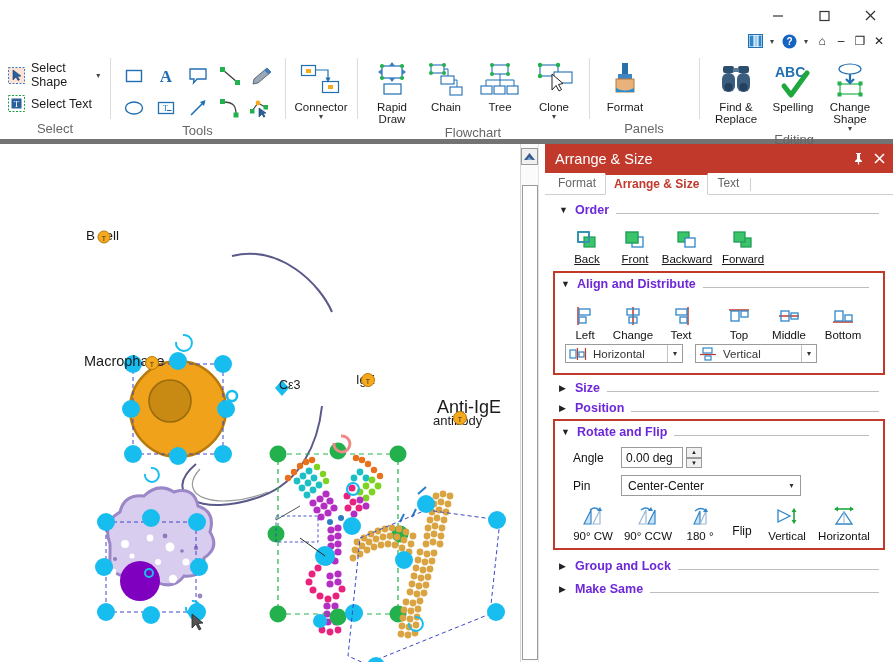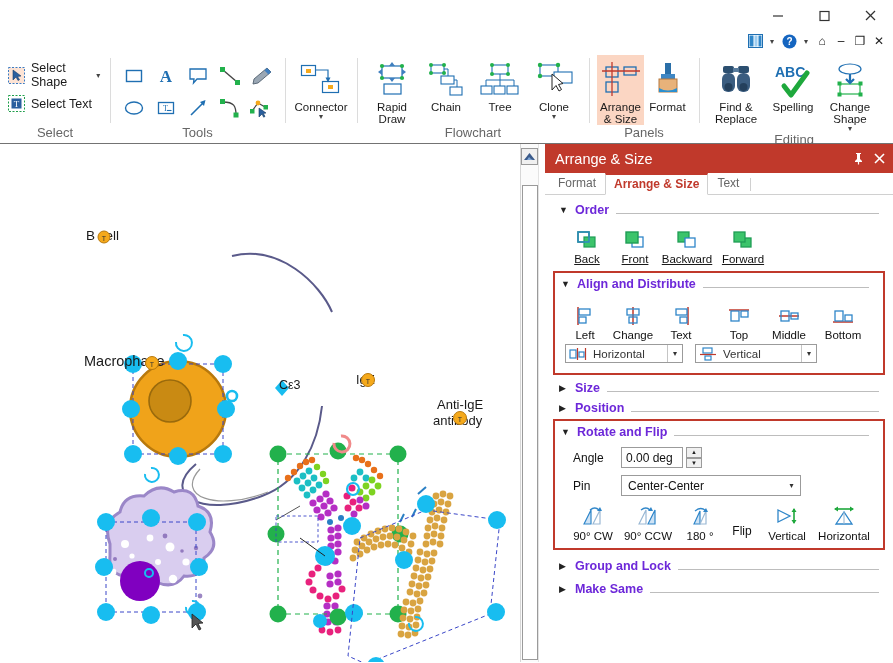--- a/index.html
+++ b/index.html
@@ -36,21 +36,21 @@
     position:absolute; right:6px; top:0; height:22px;
     display:flex; align-items:center; gap:3px;
   }
   .qb-icon { width:18px; height:18px; display:flex; align-items:center; justify-content:center; }
   .caret-sm { font-size:8px; color:#444; width:10px; text-align:center; }
   .sys-mini { font-size:12px; color:#222; width:16px; text-align:center; line-height:16px; }
 
   
   .ribbon {
     height:92px; background:#ffffff; display:flex; align-items:stretch;
-    border-bottom:1px solid #737373;
+    border-bottom:5px solid #737373;
     position:relative;
   }
   .rgroup { display:flex; flex-direction:column; justify-content:space-between;
             padding:3px 0 0 0; position:relative; }
   .rgroup + .rgroup::before {
     content:""; position:absolute; left:0; top:6px; bottom:20px; width:1px; background:#dcdcdc;
   }
   .rgroup-body { display:flex; align-items:flex-start; padding:0 8px; }
   .rgroup-title { text-align:center; font-size:13px; color:#666; padding-bottom:3px; }
 
@@ -385,33 +385,20 @@
         <div class="bl">Clone</div>
         <div class="dd-caret">▾</div>
       </div>
 
     </div>
     <div class="rgroup-title">Flowchart</div>
   </div>
 
   <div class="rgroup" style="width:110px;">
     <div class="rgroup-body">
-      <div class="bigbtn active">
-        <div class="bi">
-          <svg width="42" height="40" viewBox="0 0 42 40">
-            <rect x="6" y="7" width="12" height="10" fill="none" stroke="#1f6fb2" stroke-width="1.3"></rect>
-            <rect x="24" y="7" width="12" height="8" fill="none" stroke="#1f6fb2" stroke-width="1.3"></rect>
-            <rect x="6" y="22" width="12" height="10" fill="none" stroke="#1f6fb2" stroke-width="1.3"></rect>
-            <line x1="12" y1="2" x2="12" y2="36" stroke="#c0392b" stroke-width="1.3"></line>
-            <line x1="2" y1="11" x2="40" y2="11" stroke="#c0392b" stroke-width="1.3"></line>
-          </svg>
-        </div>
-        <div class="bl" style="white-space:pre-line">Arrange
-&amp; Size</div>
-      </div>
       <div class="bigbtn">
         <div class="bi">
           <svg width="36" height="40" viewBox="0 0 36 40">
             <rect x="15" y="3" width="6" height="11" fill="#2a6fa8"></rect>
             <rect x="11" y="14" width="14" height="5" fill="#3f87c4"></rect>
             <rect x="9" y="19" width="18" height="13" fill="#e8b27a" stroke="#b5793f" stroke-width="1"></rect>
             <path d="M9 28 q9 5 18 0 v4 h-18 z" fill="#2a8fd0"></path>
           </svg>
         </div>
         <div class="bl">Format</div>
@@ -799,21 +786,21 @@
         <circle cx="376" cy="522" r="9"></circle>
       </g>
 
       <path d="M300 394 L325 412" stroke="#222" stroke-width="1"></path>
     </svg>
 
     <div class="canvaslabel" style="left:86px; top:84px; font-size:13.5px;">B cell</div>
     <div class="canvaslabel" style="left:84px; top:209px; font-size:14.5px;">Macrophage</div>
     <div class="canvaslabel" style="left:279px; top:234px; font-size:12.5px;">Cε3</div>
     <div class="canvaslabel" style="left:356px; top:229px; font-size:12.5px;">IgE</div>
-    <div class="canvaslabel" style="left:437px; top:253px; font-size:13px;">Anti-IgE</div>
+    <div class="canvaslabel" style="left:437px; top:253px; font-size:18px;">Anti-IgE</div>
     <div class="canvaslabel" style="left:433px; top:269px; font-size:13px;">antibody</div>
 
     <svg style="position:absolute;left:0;top:0;pointer-events:none" width="520" height="518">
       <g>
         <circle cx="104" cy="93" r="6" fill="#f5a91b" stroke="#b8790d" stroke-width="1"></circle>
         <text x="104" y="96.5" font-size="7" text-anchor="middle" fill="#333" font-family="Liberation Sans, sans-serif">T</text>
       </g>
       <g>
         <circle cx="152" cy="219" r="6.5" fill="#f5a91b" stroke="#b8790d" stroke-width="1"></circle>
         <text x="152" y="222.5" font-size="7" text-anchor="middle" fill="#333" font-family="Liberation Sans, sans-serif">T</text>

